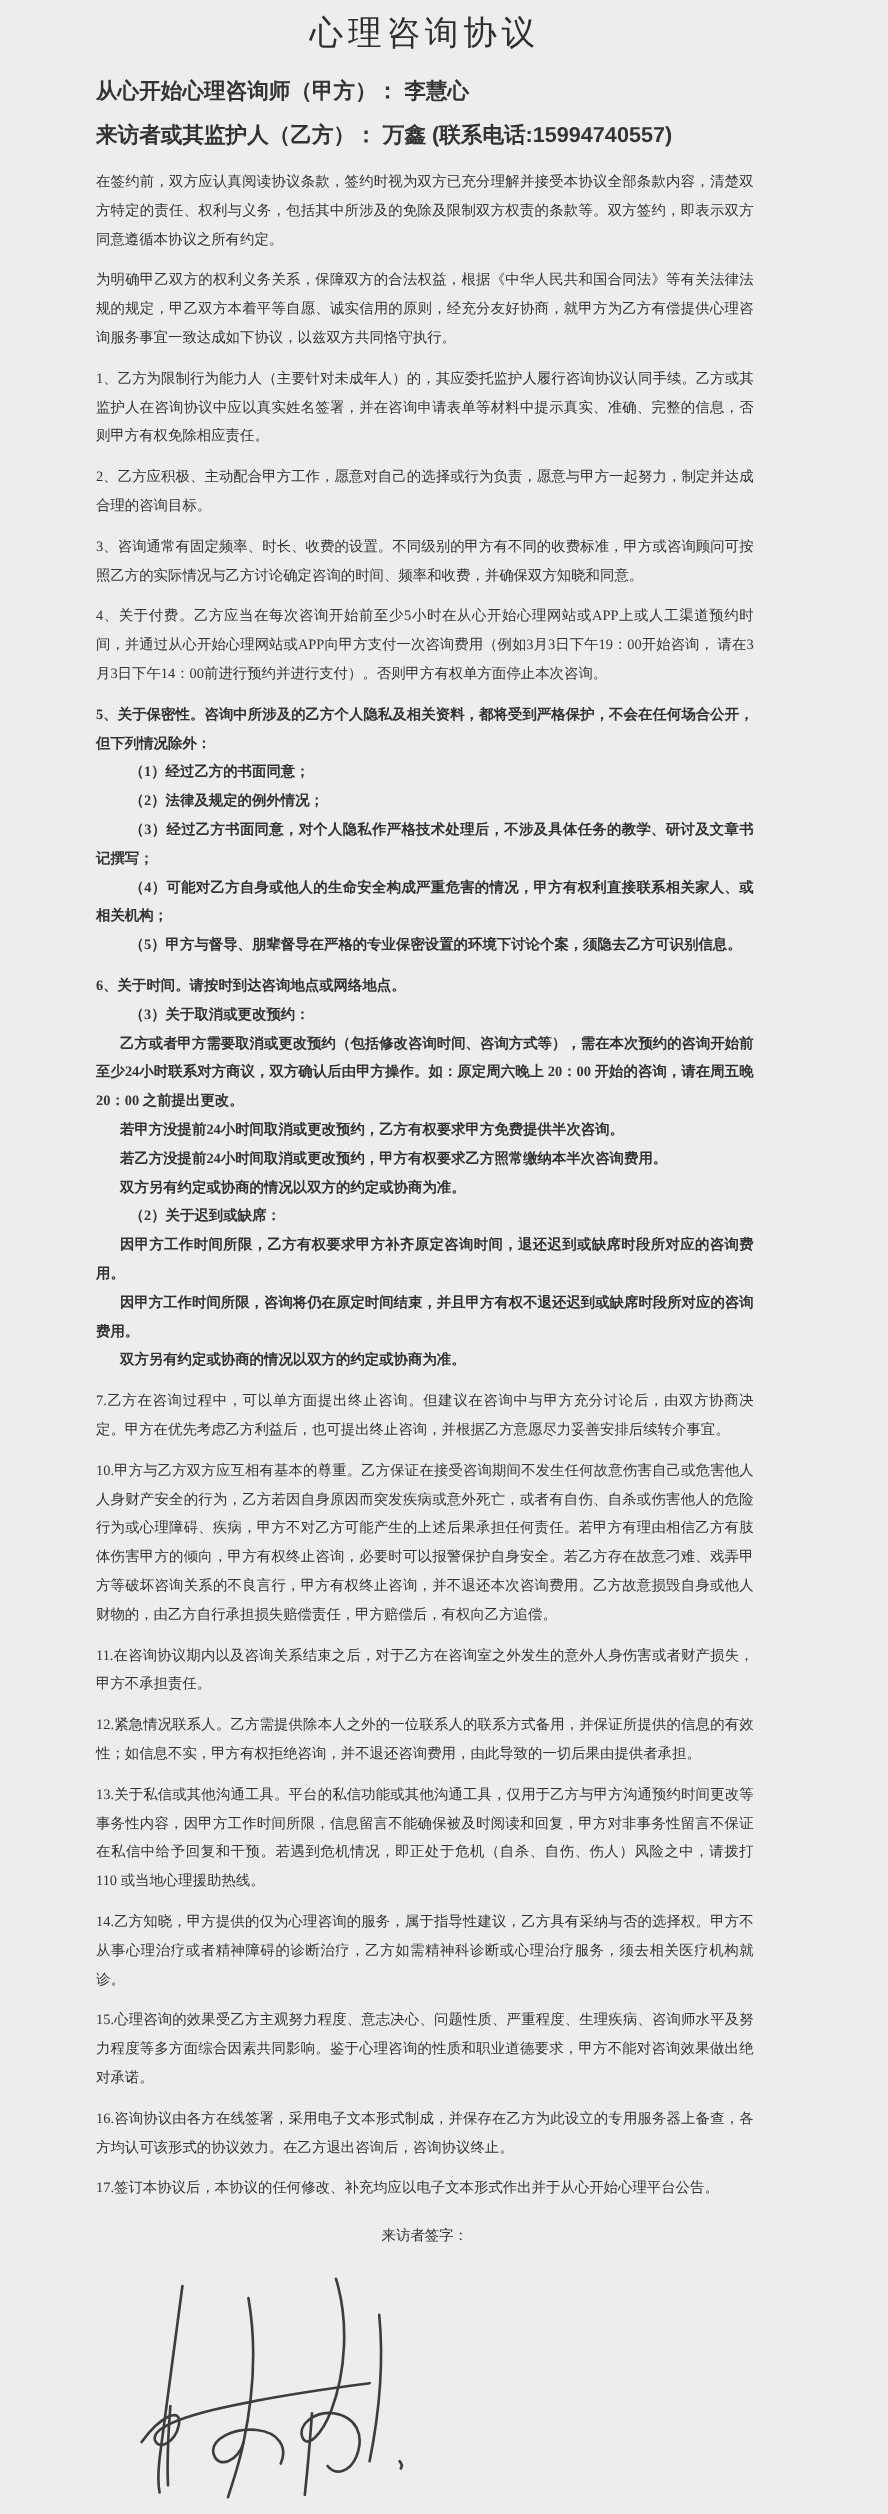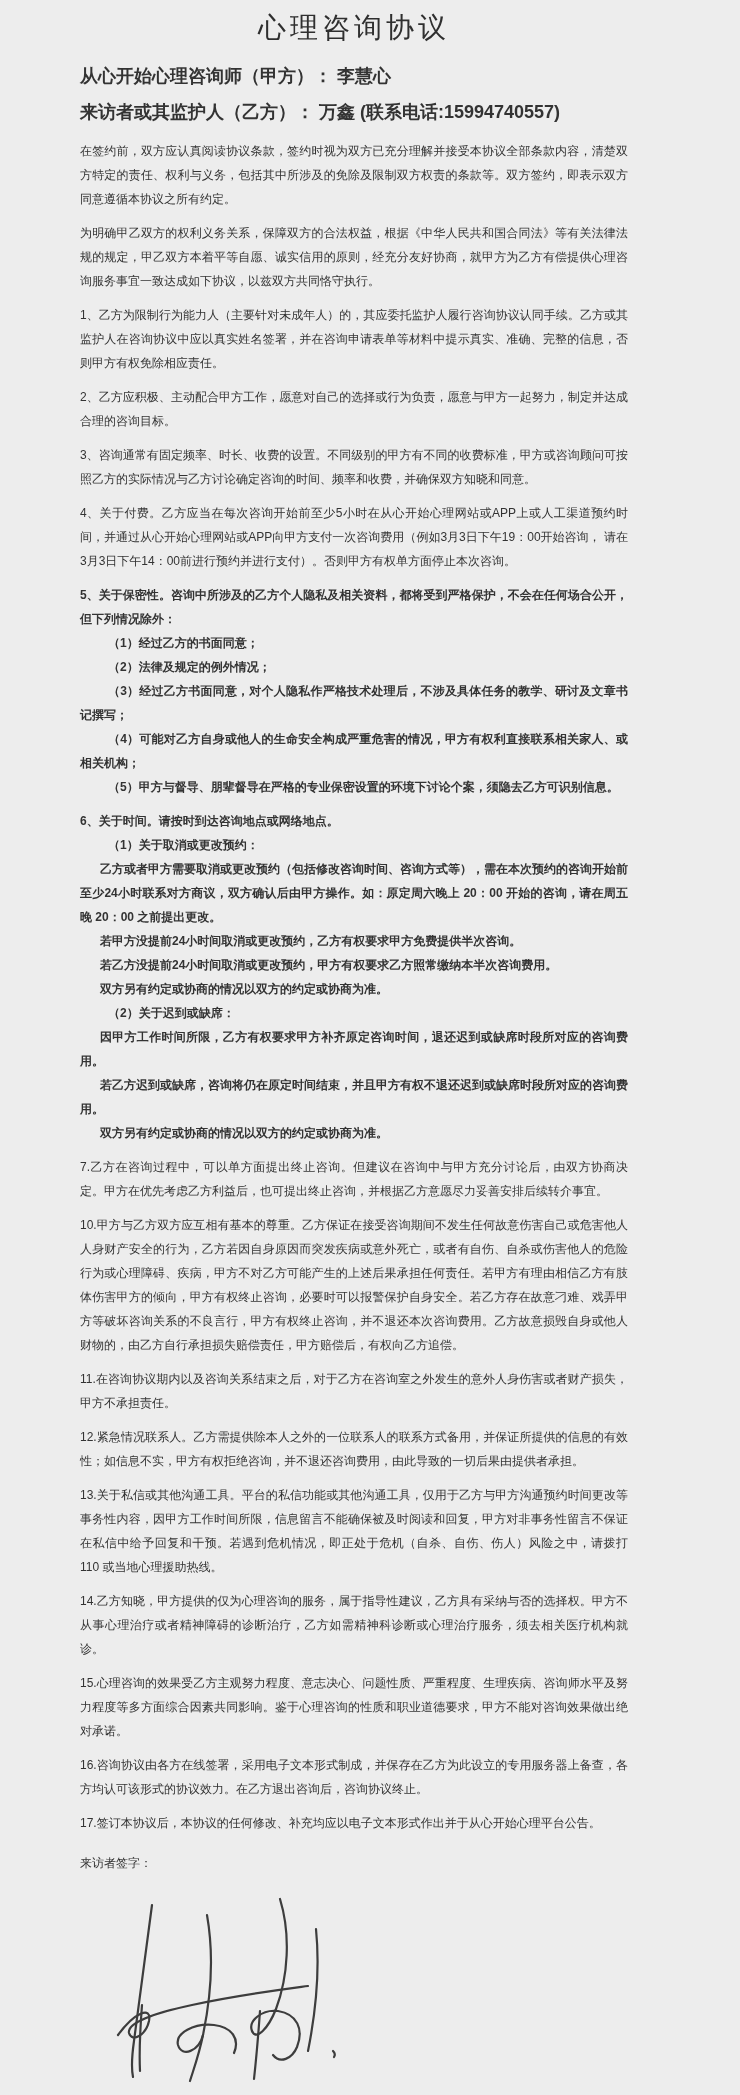--- a/index.html
+++ b/index.html
@@ -30,27 +30,28 @@
     font-weight: 700;
     line-height: 25px;
     margin: 0 0 11px 0;
   }
   .doc-body { margin-top: 14px; }
   .p {
     font-size: 12px;
     line-height: 24px;
     margin: 10px 0 0 0;
     text-align: justify;
+    font-family: Liberation Serif, serif;
   }
   .p.nogap { margin-top: 0; }
   .p.bold { font-weight: 700; }
   .p.ind-item { text-indent: 28px; }
   .p.ind-sub { text-indent: 20px; }
   .signature-block { margin-top: 16px; }
-  .signature-label { font-size: 12px; line-height: 24px; margin: 0; }
+  .signature-label { font-size: 12px; line-height: 24px; margin: 0; text-align: center; }
   .signature-svg {
     display: block;
     margin: 18px 0 0 30px;
     width: 240px;
     height: 190px;
   }
 </style>
 </head>
 <body>
 
@@ -68,28 +69,28 @@
       <p class="p">2、乙方应积极、主动配合甲方工作，愿意对自己的选择或行为负责，愿意与甲方一起努力，制定并达成合理的咨询目标。</p>
       <p class="p">3、咨询通常有固定频率、时长、收费的设置。不同级别的甲方有不同的收费标准，甲方或咨询顾问可按照乙方的实际情况与乙方讨论确定咨询的时间、频率和收费，并确保双方知晓和同意。</p>
       <p class="p">4、关于付费。乙方应当在每次咨询开始前至少5小时在从心开始心理网站或APP上或人工渠道预约时间，并通过从心开始心理网站或APP向甲方支付一次咨询费用（例如3月3日下午19：00开始咨询， 请在3月3日下午14：00前进行预约并进行支付）。否则甲方有权单方面停止本次咨询。</p>
       <p class="p bold">5、关于保密性。咨询中所涉及的乙方个人隐私及相关资料，都将受到严格保护，不会在任何场合公开，但下列情况除外：</p>
       <p class="p bold ind-item nogap">（1）经过乙方的书面同意；</p>
       <p class="p bold ind-item nogap">（2）法律及规定的例外情况；</p>
       <p class="p bold ind-item nogap">（3）经过乙方书面同意，对个人隐私作严格技术处理后，不涉及具体任务的教学、研讨及文章书记撰写；</p>
       <p class="p bold ind-item nogap">（4）可能对乙方自身或他人的生命安全构成严重危害的情况，甲方有权利直接联系相关家人、或相关机构；</p>
       <p class="p bold ind-item nogap">（5）甲方与督导、朋辈督导在严格的专业保密设置的环境下讨论个案，须隐去乙方可识别信息。</p>
       <p class="p bold">6、关于时间。请按时到达咨询地点或网络地点。</p>
-      <p class="p bold ind-item nogap">（1）关于取消或更改预约：</p>
+      <p class="p bold ind-item nogap">（3）关于取消或更改预约：</p>
       <p class="p bold ind-sub nogap">乙方或者甲方需要取消或更改预约（包括修改咨询时间、咨询方式等），需在本次预约的咨询开始前至少24小时联系对方商议，双方确认后由甲方操作。如：原定周六晚上 20：00 开始的咨询，请在周五晚 20：00 之前提出更改。</p>
       <p class="p bold ind-sub nogap">若甲方没提前24小时间取消或更改预约，乙方有权要求甲方免费提供半次咨询。</p>
       <p class="p bold ind-sub nogap">若乙方没提前24小时间取消或更改预约，甲方有权要求乙方照常缴纳本半次咨询费用。</p>
       <p class="p bold ind-sub nogap">双方另有约定或协商的情况以双方的约定或协商为准。</p>
       <p class="p bold ind-item nogap">（2）关于迟到或缺席：</p>
       <p class="p bold ind-sub nogap">因甲方工作时间所限，乙方有权要求甲方补齐原定咨询时间，退还迟到或缺席时段所对应的咨询费用。</p>
-      <p class="p bold ind-sub nogap">若乙方迟到或缺席，咨询将仍在原定时间结束，并且甲方有权不退还迟到或缺席时段所对应的咨询费用。</p>
+      <p class="p bold ind-sub nogap">因甲方工作时间所限，咨询将仍在原定时间结束，并且甲方有权不退还迟到或缺席时段所对应的咨询费用。</p>
       <p class="p bold ind-sub nogap">双方另有约定或协商的情况以双方的约定或协商为准。</p>
       <p class="p">7.乙方在咨询过程中，可以单方面提出终止咨询。但建议在咨询中与甲方充分讨论后，由双方协商决定。甲方在优先考虑乙方利益后，也可提出终止咨询，并根据乙方意愿尽力妥善安排后续转介事宜。</p>
       <p class="p">10.甲方与乙方双方应互相有基本的尊重。乙方保证在接受咨询期间不发生任何故意伤害自己或危害他人人身财产安全的行为，乙方若因自身原因而突发疾病或意外死亡，或者有自伤、自杀或伤害他人的危险行为或心理障碍、疾病，甲方不对乙方可能产生的上述后果承担任何责任。若甲方有理由相信乙方有肢体伤害甲方的倾向，甲方有权终止咨询，必要时可以报警保护自身安全。若乙方存在故意刁难、戏弄甲方等破坏咨询关系的不良言行，甲方有权终止咨询，并不退还本次咨询费用。乙方故意损毁自身或他人财物的，由乙方自行承担损失赔偿责任，甲方赔偿后，有权向乙方追偿。</p>
       <p class="p">11.在咨询协议期内以及咨询关系结束之后，对于乙方在咨询室之外发生的意外人身伤害或者财产损失，甲方不承担责任。</p>
       <p class="p">12.紧急情况联系人。乙方需提供除本人之外的一位联系人的联系方式备用，并保证所提供的信息的有效性；如信息不实，甲方有权拒绝咨询，并不退还咨询费用，由此导致的一切后果由提供者承担。</p>
       <p class="p">13.关于私信或其他沟通工具。平台的私信功能或其他沟通工具，仅用于乙方与甲方沟通预约时间更改等事务性内容，因甲方工作时间所限，信息留言不能确保被及时阅读和回复，甲方对非事务性留言不保证在私信中给予回复和干预。若遇到危机情况，即正处于危机（自杀、自伤、伤人）风险之中，请拨打 110 或当地心理援助热线。</p>
       <p class="p">14.乙方知晓，甲方提供的仅为心理咨询的服务，属于指导性建议，乙方具有采纳与否的选择权。甲方不从事心理治疗或者精神障碍的诊断治疗，乙方如需精神科诊断或心理治疗服务，须去相关医疗机构就诊。</p>
       <p class="p">15.心理咨询的效果受乙方主观努力程度、意志决心、问题性质、严重程度、生理疾病、咨询师水平及努力程度等多方面综合因素共同影响。鉴于心理咨询的性质和职业道德要求，甲方不能对咨询效果做出绝对承诺。</p>
       <p class="p">16.咨询协议由各方在线签署，采用电子文本形式制成，并保存在乙方为此设立的专用服务器上备查，各方均认可该形式的协议效力。在乙方退出咨询后，咨询协议终止。</p>
       <p class="p">17.签订本协议后，本协议的任何修改、补充均应以电子文本形式作出并于从心开始心理平台公告。</p>

